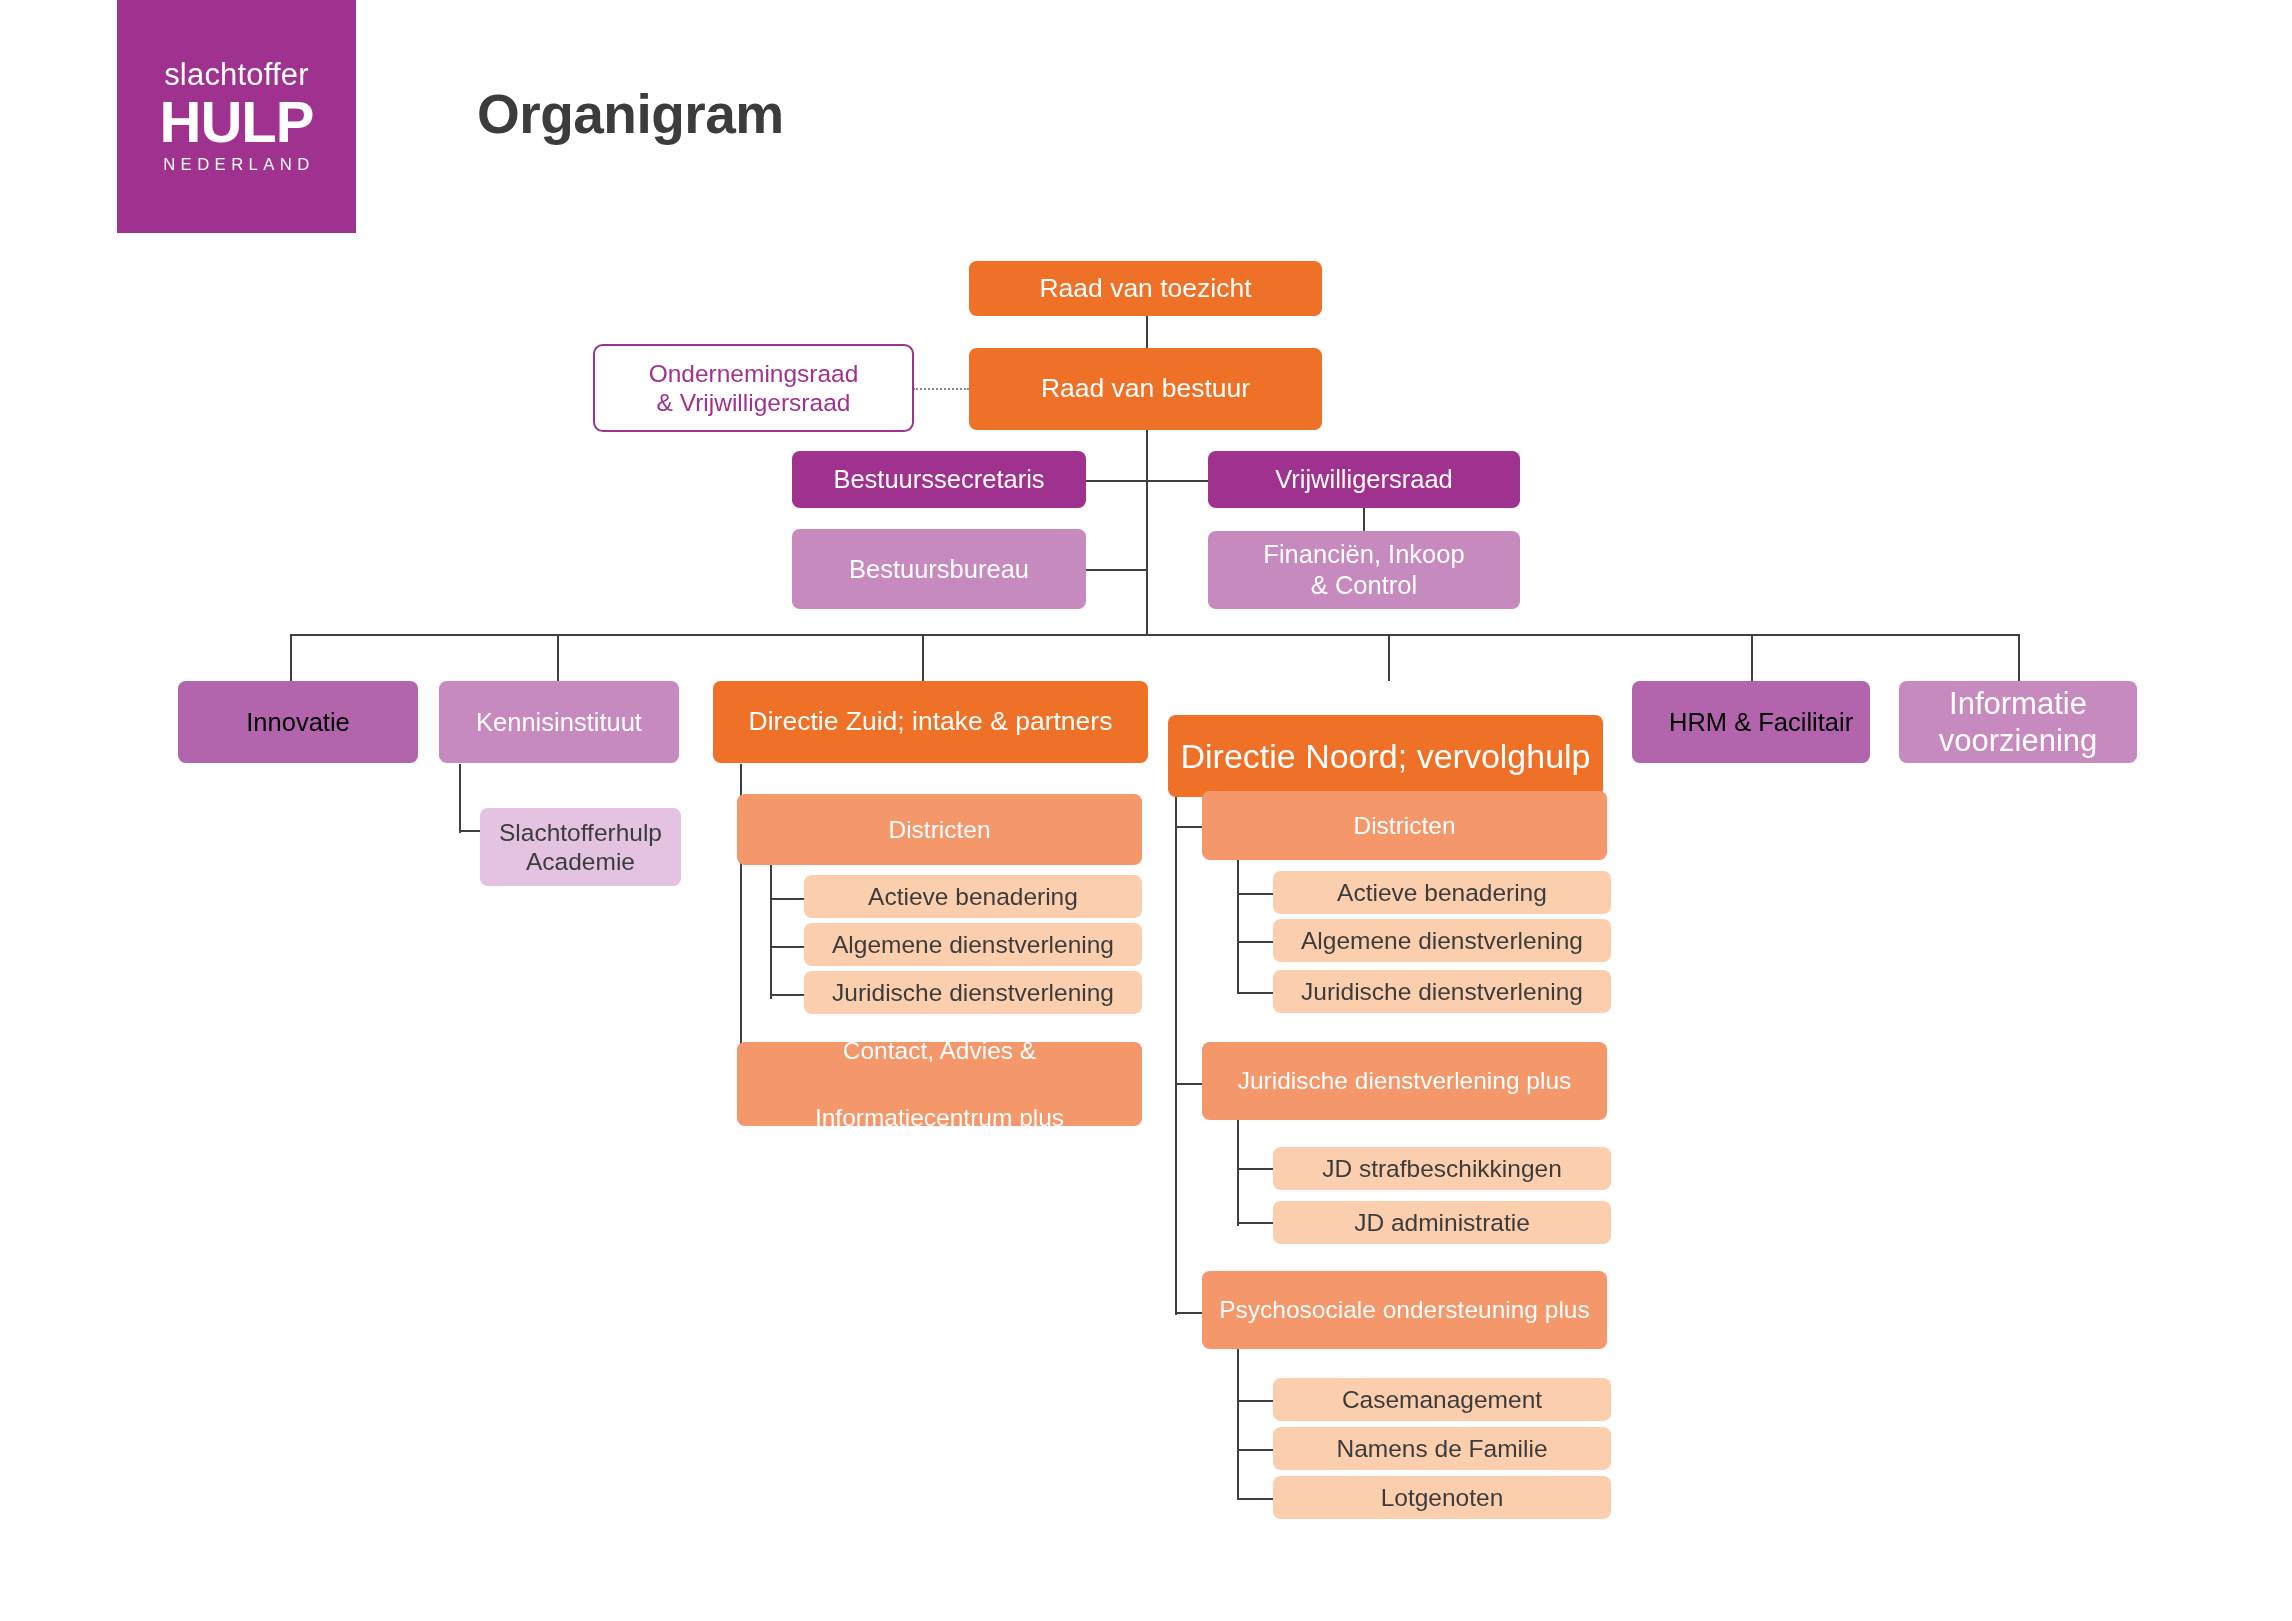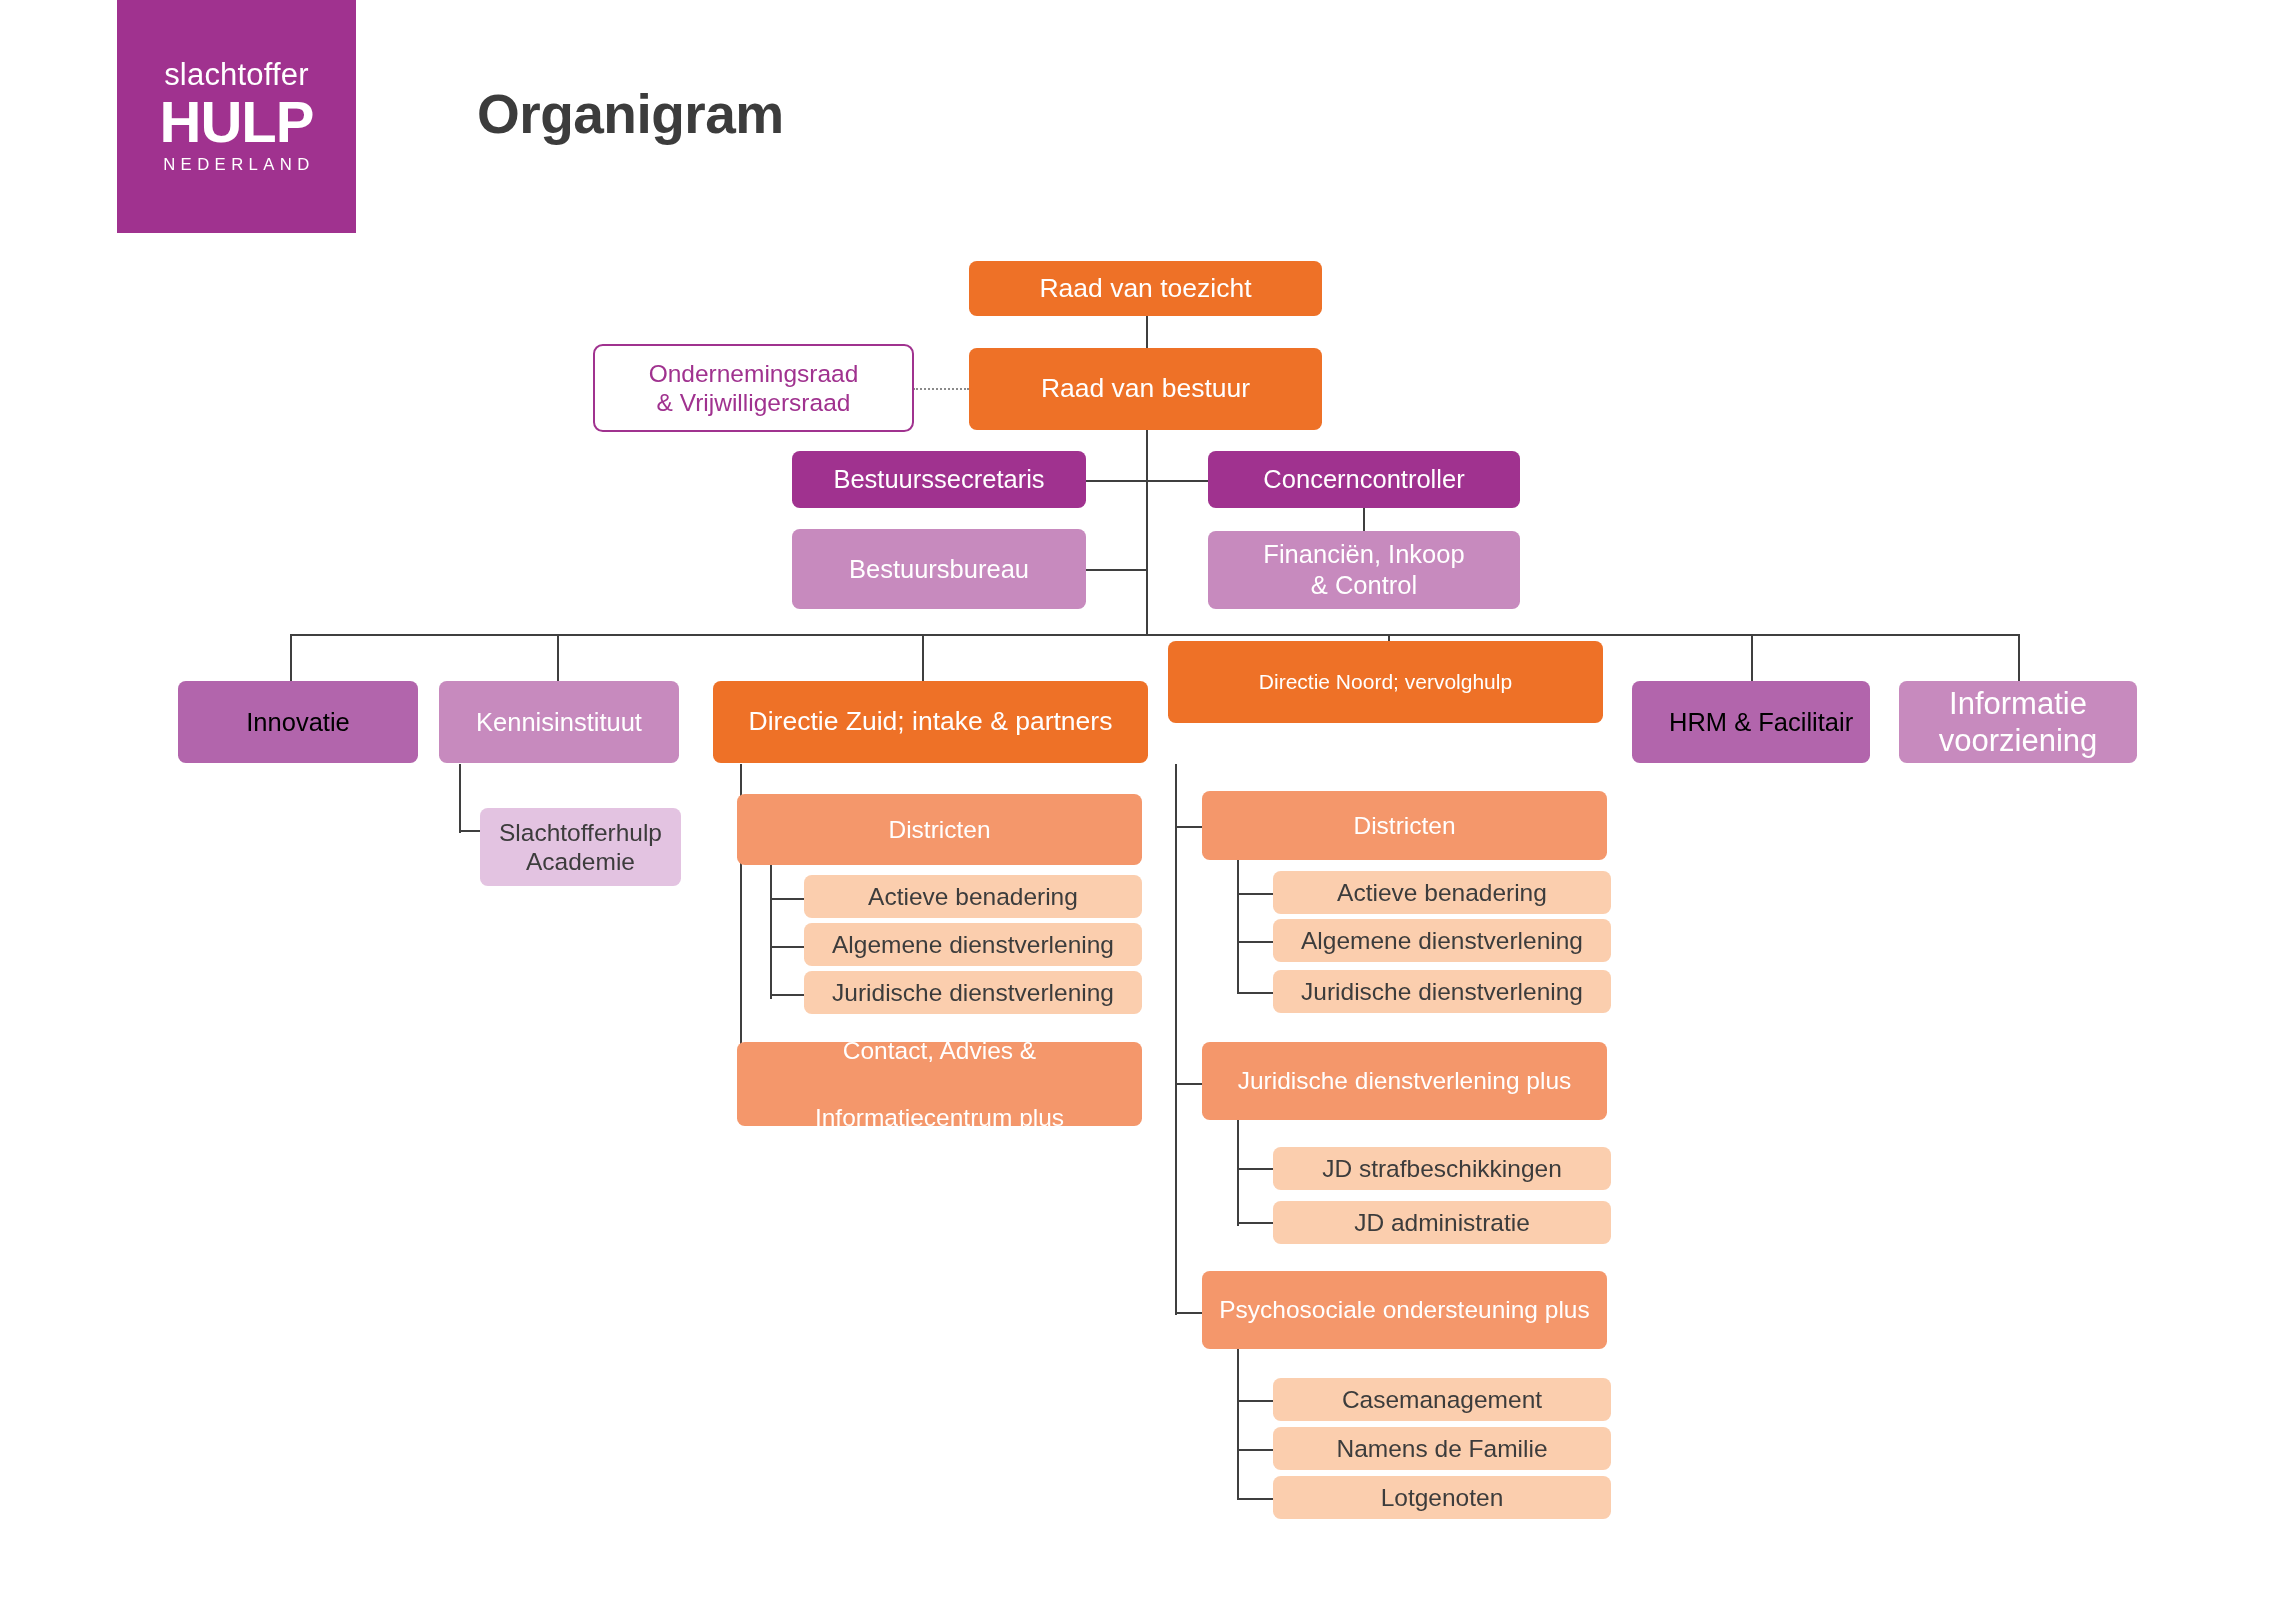--- a/index.html
+++ b/index.html
@@ -172,39 +172,39 @@
 
   <div class="node t-outline" style="left:593px; top:344px; width:321px; height:88px; font-size:24.5px; flex-direction:column;">
     <span>Ondernemingsraad</span>
     <span>&amp; Vrijwilligersraad</span>
   </div>
 
   <div class="node t-purple-dark" style="left:792px; top:451px; width:294px; height:57px; font-size:25.5px;">Bestuurssecretaris</div>
 
   <div class="node t-purple-mid" style="left:792px; top:529px; width:294px; height:80px; font-size:25.5px;">Bestuursbureau</div>
 
-  <div class="node t-purple-dark" style="left:1208px; top:451px; width:312px; height:57px; font-size:25.5px;">Concerncontroller</div>
+  <div class="node t-purple-dark" style="left:1208px; top:451px; width:312px; height:57px; font-size:25.5px;">Vrijwilligersraad</div>
 
   <div class="node t-purple-mid" style="left:1208px; top:531px; width:312px; height:78px; font-size:25.5px; flex-direction:column;">
     <span>Financiën, Inkoop</span>
     <span>&amp; Control</span>
   </div>
 
   <div class="node t-purple" style="left:178px; top:681px; width:240px; height:82px; font-size:25.5px;">Innovatie</div>
 
   <div class="node t-purple-mid" style="left:439px; top:681px; width:240px; height:82px; font-size:25.5px;">Kennisinstituut</div>
 
   <div class="node t-purple-light" style="left:480px; top:792px; width:201px; height:78px; font-size:24.5px; flex-direction:column;">
     <span>Slachtofferhulp</span>
     <span>Academie</span>
   </div>
 
   <div class="node t-orange" style="left:713px; top:681px; width:435px; height:82px; font-size:26.5px;">Directie Zuid; intake &amp; partners</div>
 
-  <div class="node t-orange" style="left:1168px; top:641px; width:435px; height:82px; font-size:21px;">Directie Noord; vervolghulp</div>
+  <div class="node t-orange" style="left:1168px; top:715px; width:435px; height:82px; font-size:34px;">Directie Noord; vervolghulp</div>
 
   <div class="node t-purple" style="left:1632px; top:681px; width:238px; height:82px; font-size:25.5px;padding-left:30px;">HRM &amp; Facilitair</div>
 
   <div class="node t-purple-mid" style="left:1899px; top:681px; width:238px; height:82px; font-size:31px; flex-direction:column;">
     <span>Informatie</span>
     <span>voorziening</span>
   </div>
 
   <div class="node t-orange-mid" style="left:737px; top:794px; width:405px; height:71px; font-size:24.5px;">Districten</div>
 

